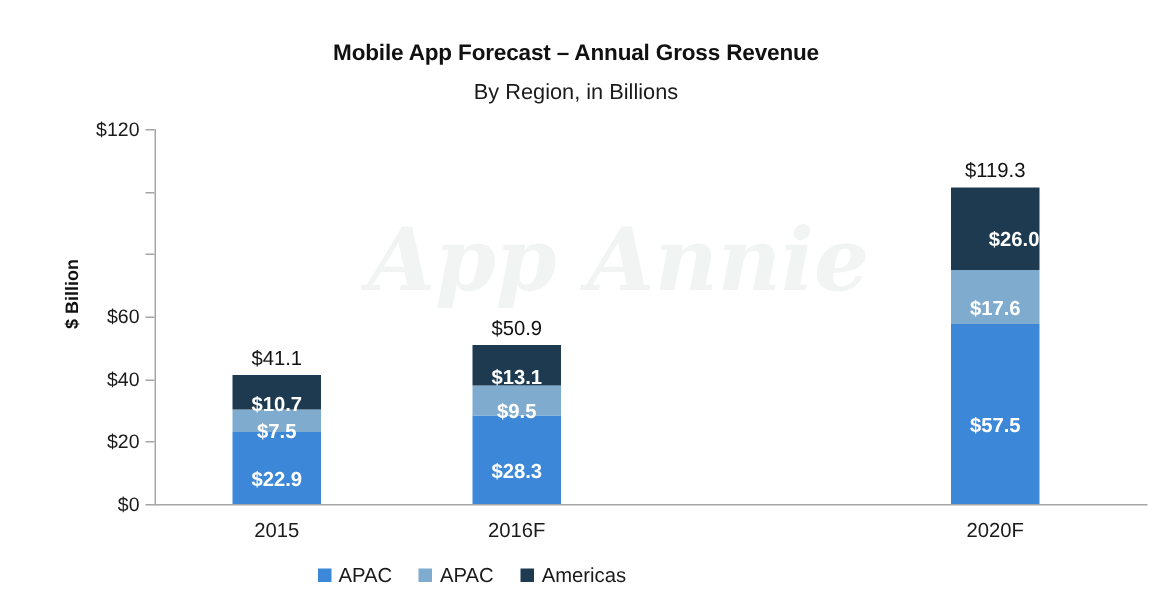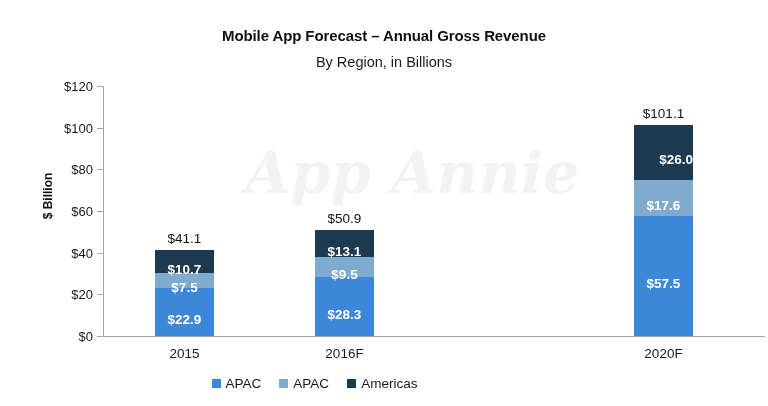--- a/index.html
+++ b/index.html
@@ -200,22 +200,20 @@
   <div class="chart-title">Mobile App Forecast – Annual Gross Revenue</div>
   <div class="chart-subtitle">By Region, in Billions</div>
 
   <div class="axis-title">$ Billion</div>
 
   <div class="ticks-wrap" id="ticks-wrap">
       <div class="tick-label" style="top: 336px;">$0</div>
       <div class="tick-label" style="top: 294.333px;">$20</div>
       <div class="tick-label" style="top: 252.667px;">$40</div>
       <div class="tick-label" style="top: 211px;">$60</div>
-      <div class="tick-label" style="top: 169.333px;">$80</div>
-      <div class="tick-label" style="top: 127.667px;">$100</div>
       <div class="tick-label" style="top: 86px;">$120</div>
     </div>
 
   <div class="y-axis-line"></div>
   <div class="x-axis-line"></div>
 
   <div class="watermark">App Annie</div>
 
   <div class="plot" id="plot-area"></div>
 
@@ -265,15 +263,15 @@
       <div class="seg-label" style="bottom: 92.3958px; margin-bottom: 0px; top: 157.604px;">$13.1</div>
       <div class="total-label" style="top: 124.958px;">$50.9</div>
     </div>
     <div class="bar-group" style="left: 634px; top: 86px; height: 250px;">
       <div class="bar-seg" style="height: 119.792px; bottom: 0px; background: rgb(61, 135, 216);"></div>
       <div class="seg-label" style="bottom: 59.8958px; margin-bottom: 0px; top: 190.104px;">$57.5</div>
       <div class="bar-seg" style="height: 36.6667px; bottom: 119.792px; background: rgb(127, 171, 207);"></div>
       <div class="seg-label" style="bottom: 138.125px; margin-bottom: 0px; top: 111.875px;">$17.6</div>
       <div class="bar-seg" style="height: 54.1667px; bottom: 156.458px; background: rgb(30, 58, 80);"></div>
       <div class="seg-label" style="bottom: 183.542px; margin-bottom: 0px; top: 66.4583px; text-align: right;">$26.0</div>
-      <div class="total-label" style="top: 20.375px;">$101.1</div>
+      <div class="total-label" style="top: 20.375px;">$119.3</div>
     </div>
   </div>
 
 </body></html>

